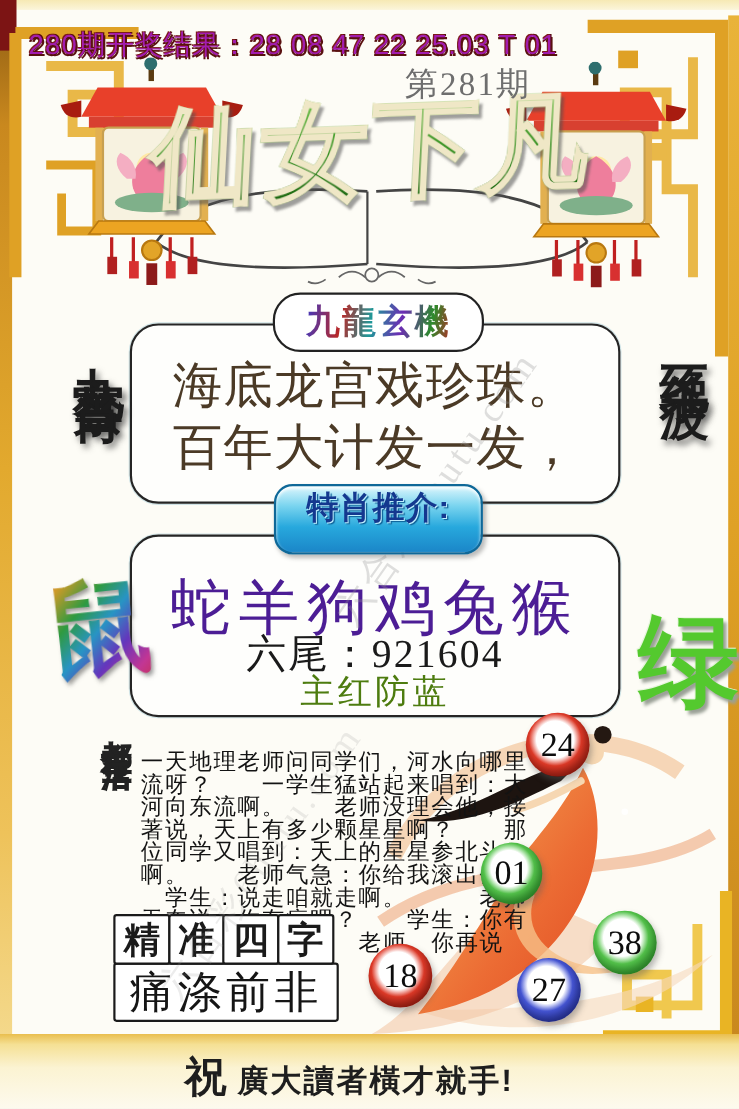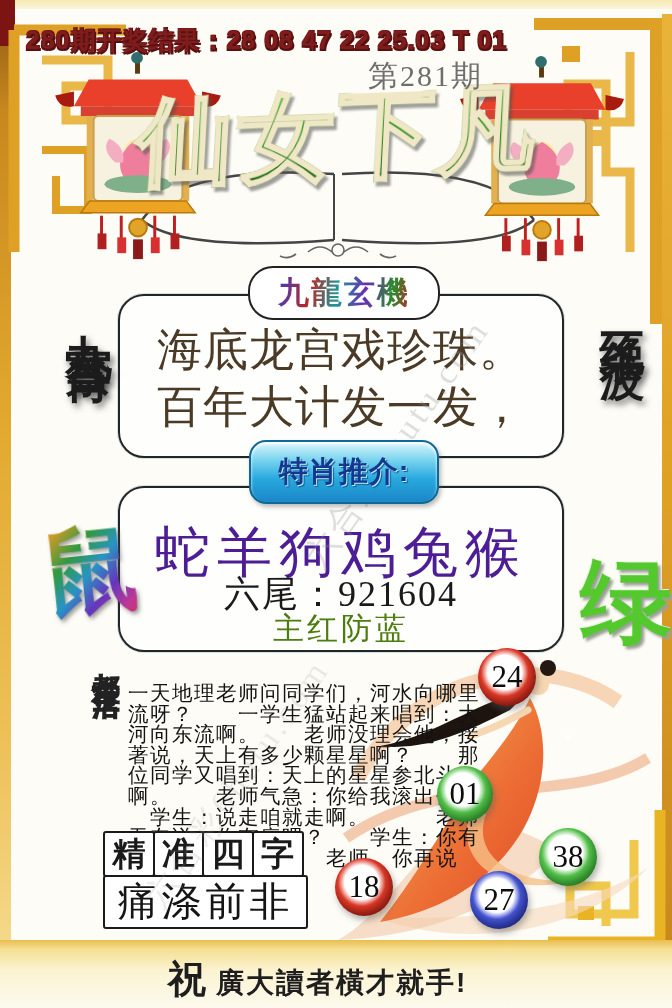--- a/index.html
+++ b/index.html
@@ -11,22 +11,22 @@
     background:linear-gradient(180deg,#f6e9b4,#fbf5da);}
   .edge-left{position:absolute;left:0;top:0;width:11px;height:946px;
     background:linear-gradient(180deg,#8a5a12 0%,#c9881e 12%,#e2a92e 45%,#eec25a 80%,#f4d98c 100%);}
   .edge-right{position:absolute;right:0;top:14px;width:10px;height:932px;
     background:linear-gradient(180deg,#e9b33a 0%,#dfa125 50%,#c9881e 100%);}
   .corner-maroon{position:absolute;left:0;top:0;width:15px;height:46px;background:#7c1414;}
   .corner-svg{position:absolute;pointer-events:none;}
 
   
   .banner{position:absolute;left:26px;top:24px;z-index:6;white-space:nowrap;
-    font-family:"Liberation Sans",sans-serif;font-weight:bold;font-size:25px;letter-spacing:1px;
-    color:#7f1d1d;
+    font-family:"Liberation Sans",sans-serif;font-weight:normal;font-size:25px;letter-spacing:1px;
+    color:#a21caf;
     text-shadow:2px 2px 0 #591010,-1px -1px 0 #7c1a1a,1px -1px 0 #591010,-1px 2px 0 #591010;}
   .issue{position:absolute;left:368px;top:56px;z-index:6;font-size:30px;color:#6e6e6e;letter-spacing:2px;}
   .lantern{position:absolute;z-index:2;}
   .book-svg{position:absolute;left:128px;top:112px;z-index:1;}
   .title{position:absolute;left:128px;top:84px;width:420px;z-index:4;text-align:center;
     font-size:96px;font-weight:900;line-height:1.1;transform:skewX(-5deg) rotate(-2deg);
     background:linear-gradient(180deg,#7cc855 0%,#2f8a1c 55%,#185e0e 100%);
     -webkit-background-clip:text;background-clip:text;color:transparent;
     -webkit-text-stroke:3px #efe7c6;
     filter:drop-shadow(3px 4px 1px rgba(80,80,80,.55));letter-spacing:4px;}
@@ -54,21 +54,21 @@
     background:#fff;border:2.5px solid #222;border-radius:25px;display:flex;align-items:center;justify-content:center;}
   .pill-mystery span{font-size:31px;font-weight:900;letter-spacing:2px;
     background:linear-gradient(100deg,#3a3ac8 0%,#b82828 25%,#1e9898 45%,#6c2cb4 65%,#2c8c2c 85%,#b82828 100%);
     -webkit-background-clip:text;background-clip:text;color:transparent;}
   .poem{position:absolute;left:0;right:0;top:26px;text-align:center;font-size:45px;line-height:57px;
     color:#4b3a26;letter-spacing:1px;font-weight:500;}
   .pill-special{position:absolute;left:249px;top:440px;width:186px;height:60px;z-index:5;
     border:2px solid #0f6898;border-radius:17px;
     background:linear-gradient(180deg,#dcf6fd 0%,#79d4ef 30%,#27a8dd 62%,#1b86c8 100%);
     box-shadow:2px 3px 4px rgba(90,90,90,.4), inset 0 2px 3px #fff;
-    display:flex;align-items:center;justify-content:center;}
+    display:flex;align-items:flex-start;justify-content:center;}
   .pill-special span{font-family:"Liberation Sans",sans-serif;font-size:29px;font-weight:900;
     color:#14388f;text-shadow:1px 1px 0 #bfefff,2px 2px 1px #0c5f96;letter-spacing:1px;}
   .sp-zodiacs{position:absolute;left:0;right:0;top:28px;text-align:center;font-size:55px;
     color:#4c1d95;letter-spacing:7px;}
   .sp-tails{position:absolute;left:0;right:0;top:82px;text-align:center;font-size:36px;color:#1a1a1a;letter-spacing:2px;}
   .sp-color{position:absolute;left:0;right:0;top:120px;text-align:center;font-size:31px;color:#4d7c0f;letter-spacing:3px;}
 
   
   .story-label{position:absolute;left:88px;top:652px;z-index:3;font-size:27px;font-weight:900;
     color:#fff;-webkit-text-stroke:1.3px #222;letter-spacing:6px;}

